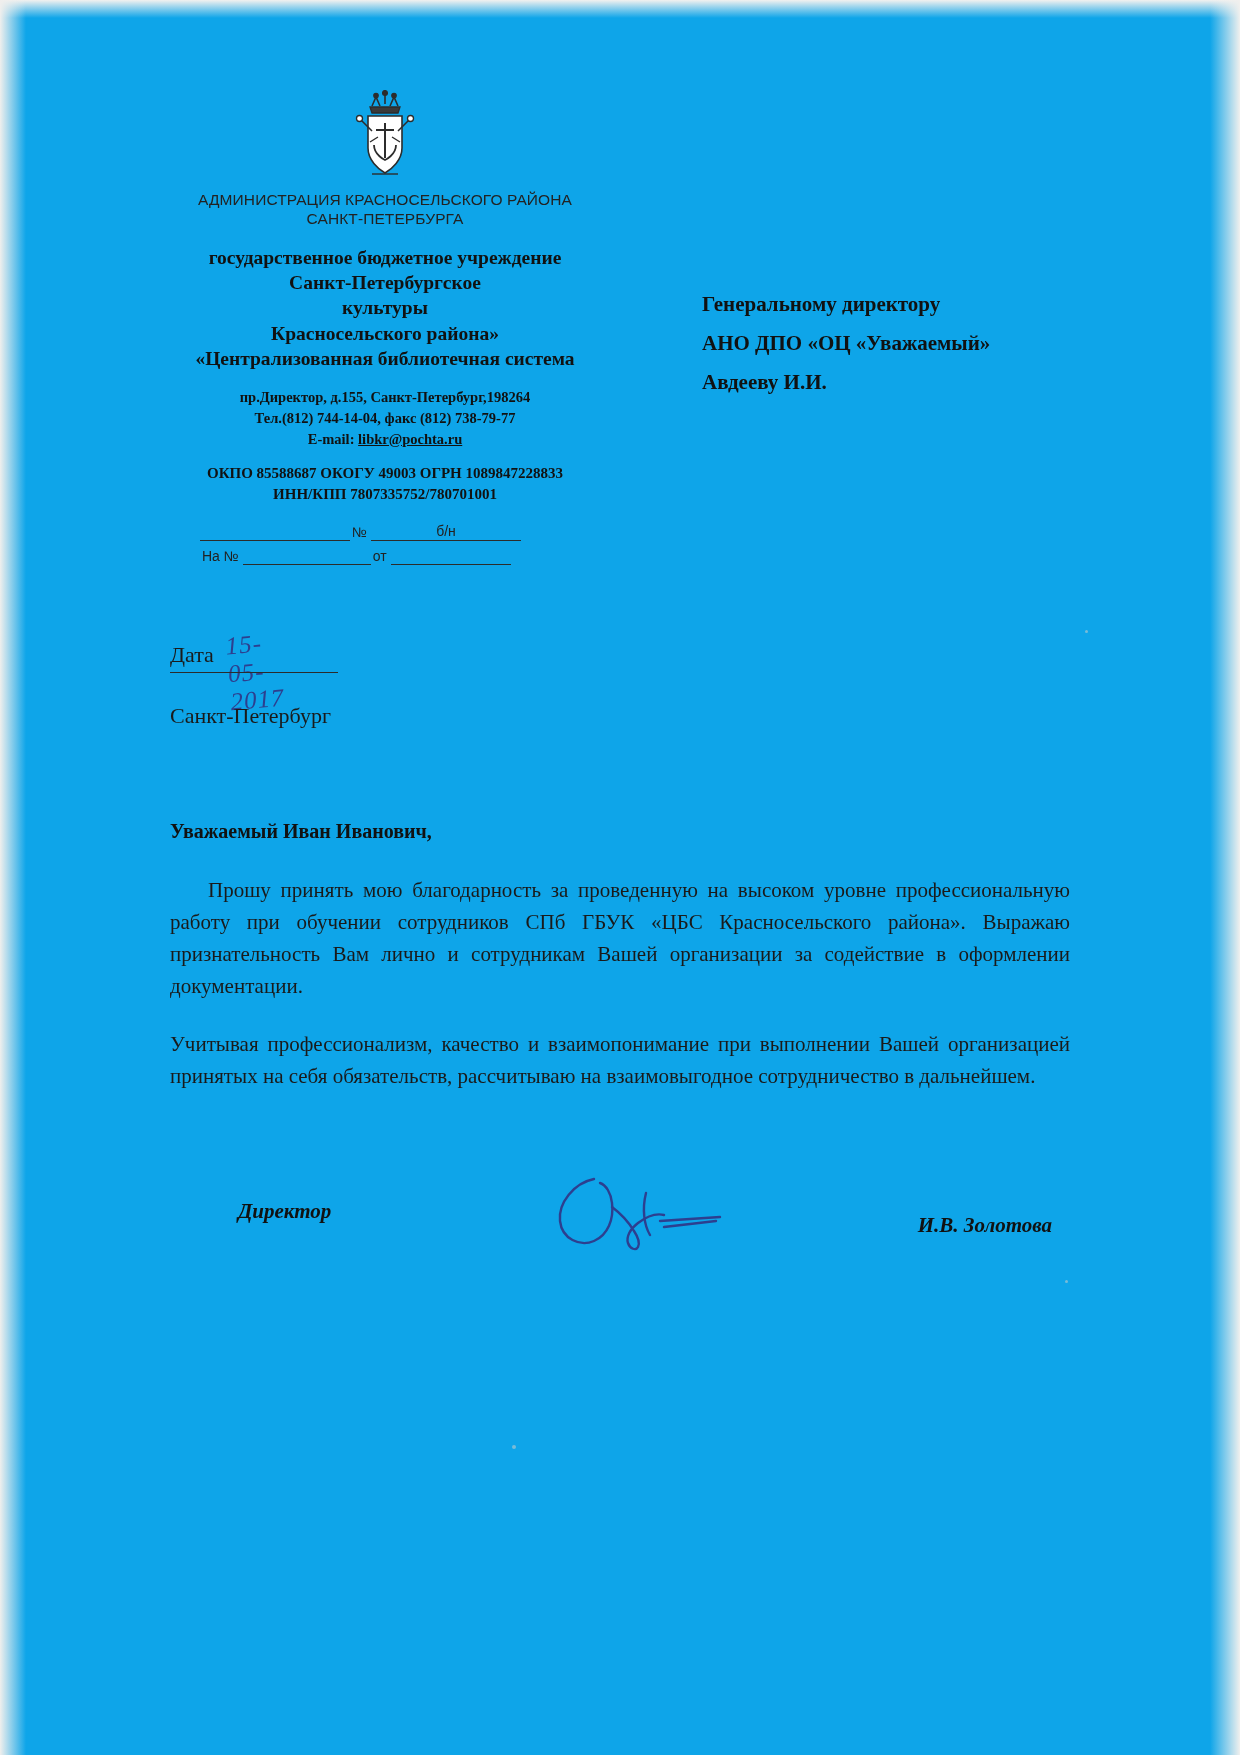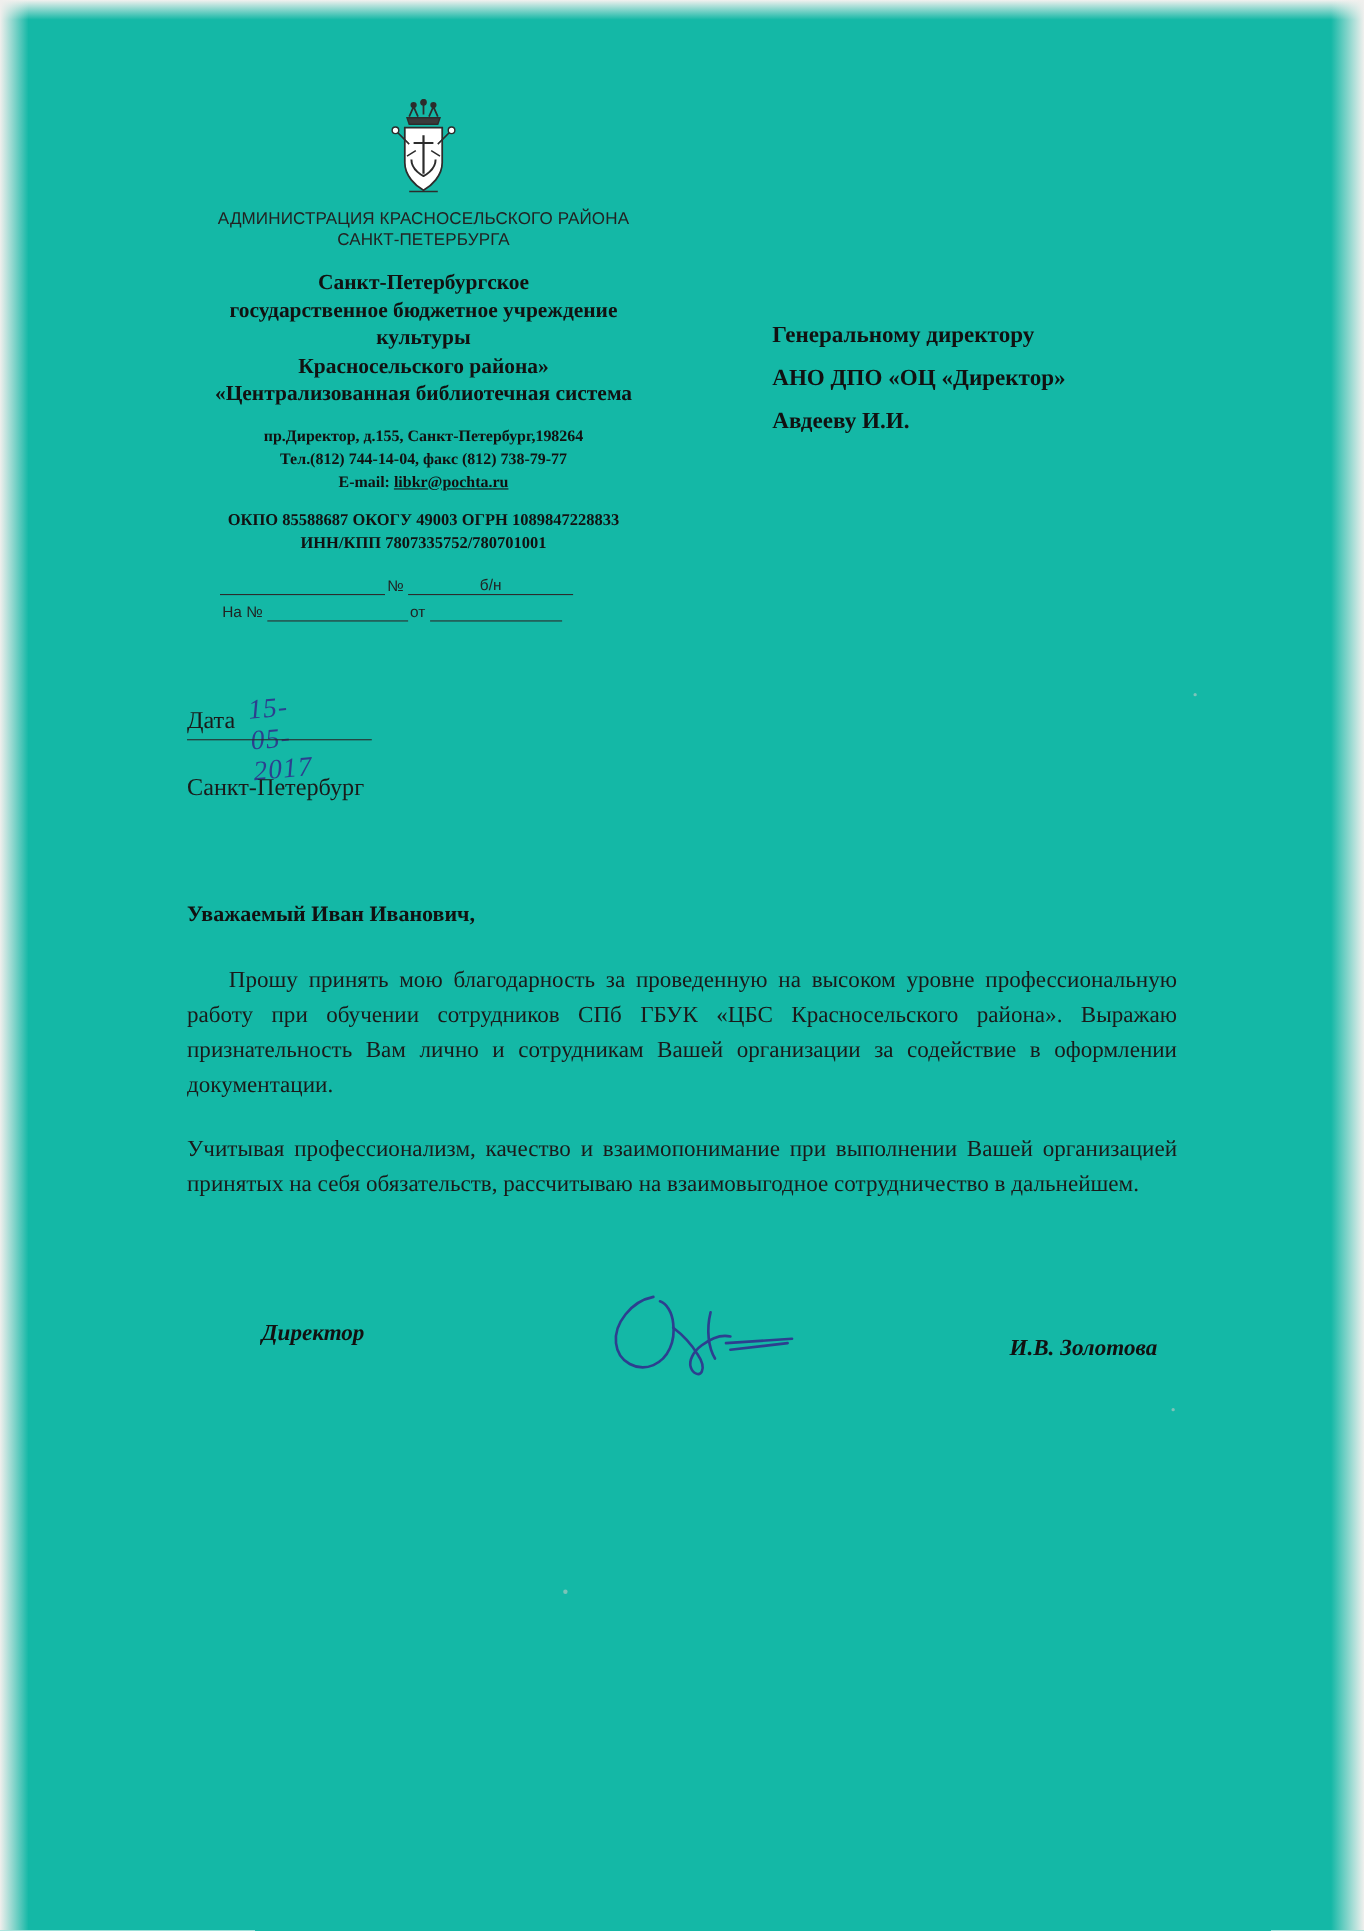--- a/index.html
+++ b/index.html
@@ -12,21 +12,21 @@
     height: 1755px;
     position: relative;
     font-family: "Liberation Serif", serif;
     color: #1a1a1a;
     overflow: hidden;
   }
 
   .page {
     position: absolute;
     inset: 0;
-    background: #14b8a6;
+    background: #0ea5e9;
   }
 
   
   .scan-edge-left {
     position: absolute;
     left: 0; top: 0; bottom: 0; width: 26px;
     background: linear-gradient(to right, #f0efed 0%, rgba(253,253,252,0) 100%);
     pointer-events: none;
   }
   .scan-edge-top {
@@ -274,22 +274,22 @@
         <path d="M26 84 H52" stroke-width="1.4"></path>
       </g>
     </svg>
 
     <div class="admin-line">
       <div>АДМИНИСТРАЦИЯ КРАСНОСЕЛЬСКОГО РАЙОНА</div>
       <div>САНКТ-ПЕТЕРБУРГА</div>
     </div>
 
     <div class="org-name">
+      <div>государственное бюджетное учреждение</div>
       <div>Санкт-Петербургское</div>
-      <div>государственное бюджетное учреждение</div>
       <div>культуры</div>
       <div>Красносельского района»</div>
       <div>«Централизованная библиотечная система</div>
     </div>
 
     <div class="contacts">
       <div>пр.Директор, д.155, Санкт-Петербург,198264</div>
       <div>Тел.(812) 744-14-04, факс (812) 738-79-77</div>
       <div>
         <span>E-mail: </span><span class="mail">libkr@pochta.ru</span>
@@ -311,21 +311,21 @@
         <div class="ref-label">На №</div>
         <div class="rule rule-fixed-2"></div>
         <div class="ref-label">от</div>
         <div class="rule rule-fixed-3"></div>
       </div>
     </div>
   </div>
 
   <div class="addressee">
     <div>Генеральному директору</div>
-    <div>АНО ДПО «ОЦ «Директор»</div>
+    <div>АНО ДПО «ОЦ «Уважаемый»</div>
     <div>Авдееву И.И.</div>
   </div>
 
   <div class="date-row">
     <span class="date-label">Дата</span>
     <span class="date-hand">15-05-2017</span>
   </div>
   <div class="date-underline"></div>
 
   <div class="city">Санкт-Петербург</div>

